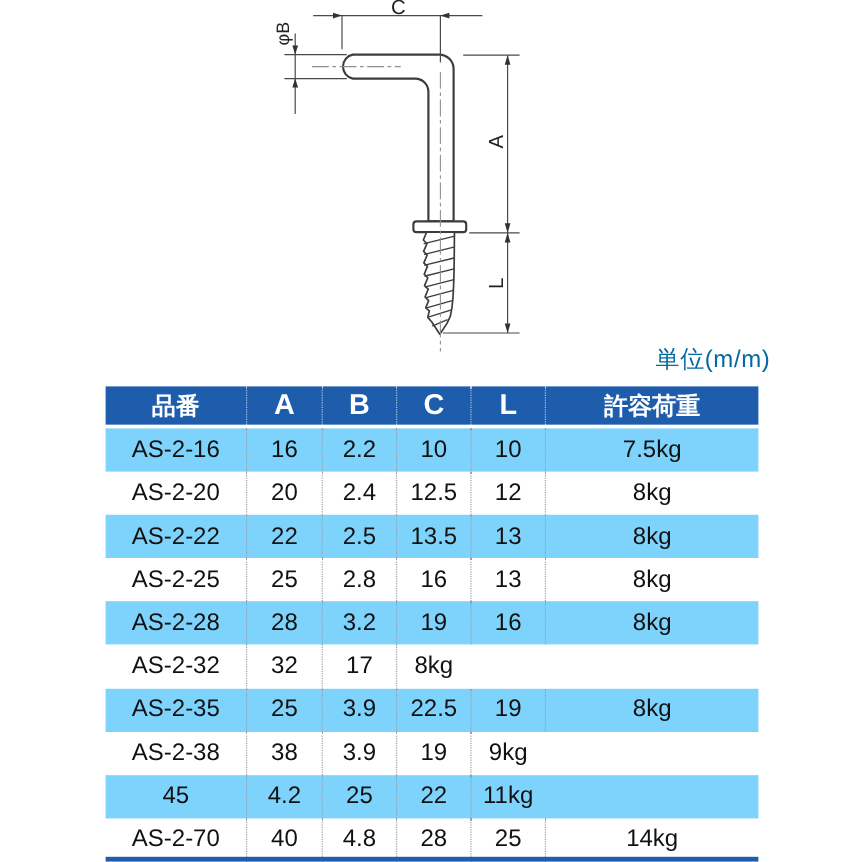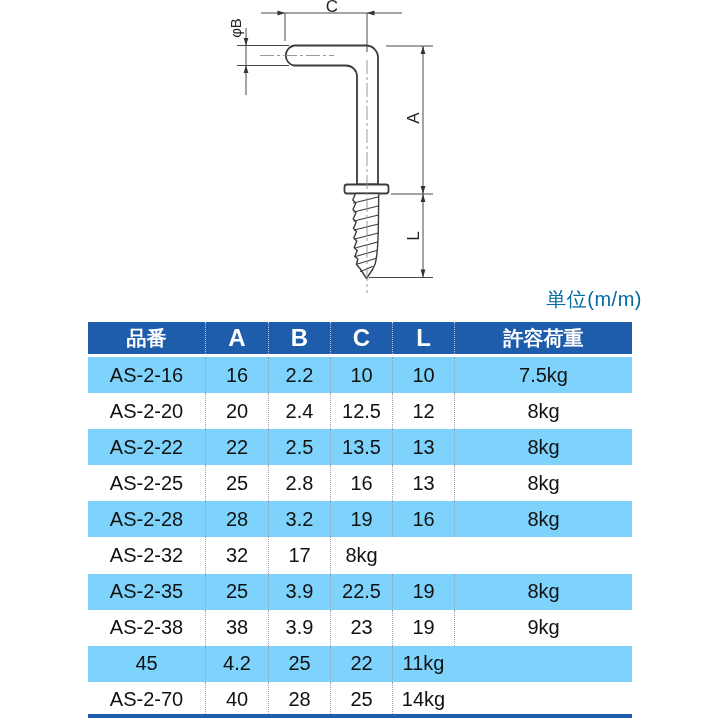--- a/index.html
+++ b/index.html
@@ -184,34 +184,34 @@
           <div class="cell">25</div>
           <div class="cell">3.9</div>
           <div class="cell">22.5</div>
           <div class="cell">19</div>
           <div class="cell">8kg</div>
         </div>
         <div class="trow">
           <div class="cell">AS-2-38</div>
           <div class="cell">38</div>
           <div class="cell">3.9</div>
-          <div class="cell">23</div>
           <div class="cell">19</div>
           <div class="cell">9kg</div>
         </div>
         <div class="trow alt">
           <div class="cell">45</div>
           <div class="cell">4.2</div>
           <div class="cell">25</div>
           <div class="cell">22</div>
           <div class="cell">11kg</div>
         </div>
         <div class="trow">
           <div class="cell">AS-2-70</div>
           <div class="cell">40</div>
+          <div class="cell">4.8</div>
           <div class="cell">28</div>
           <div class="cell">25</div>
           <div class="cell">14kg</div>
         </div>
       </div>
     <div class="tbl-bottom"></div>
   </div>
 
 </div>
 

